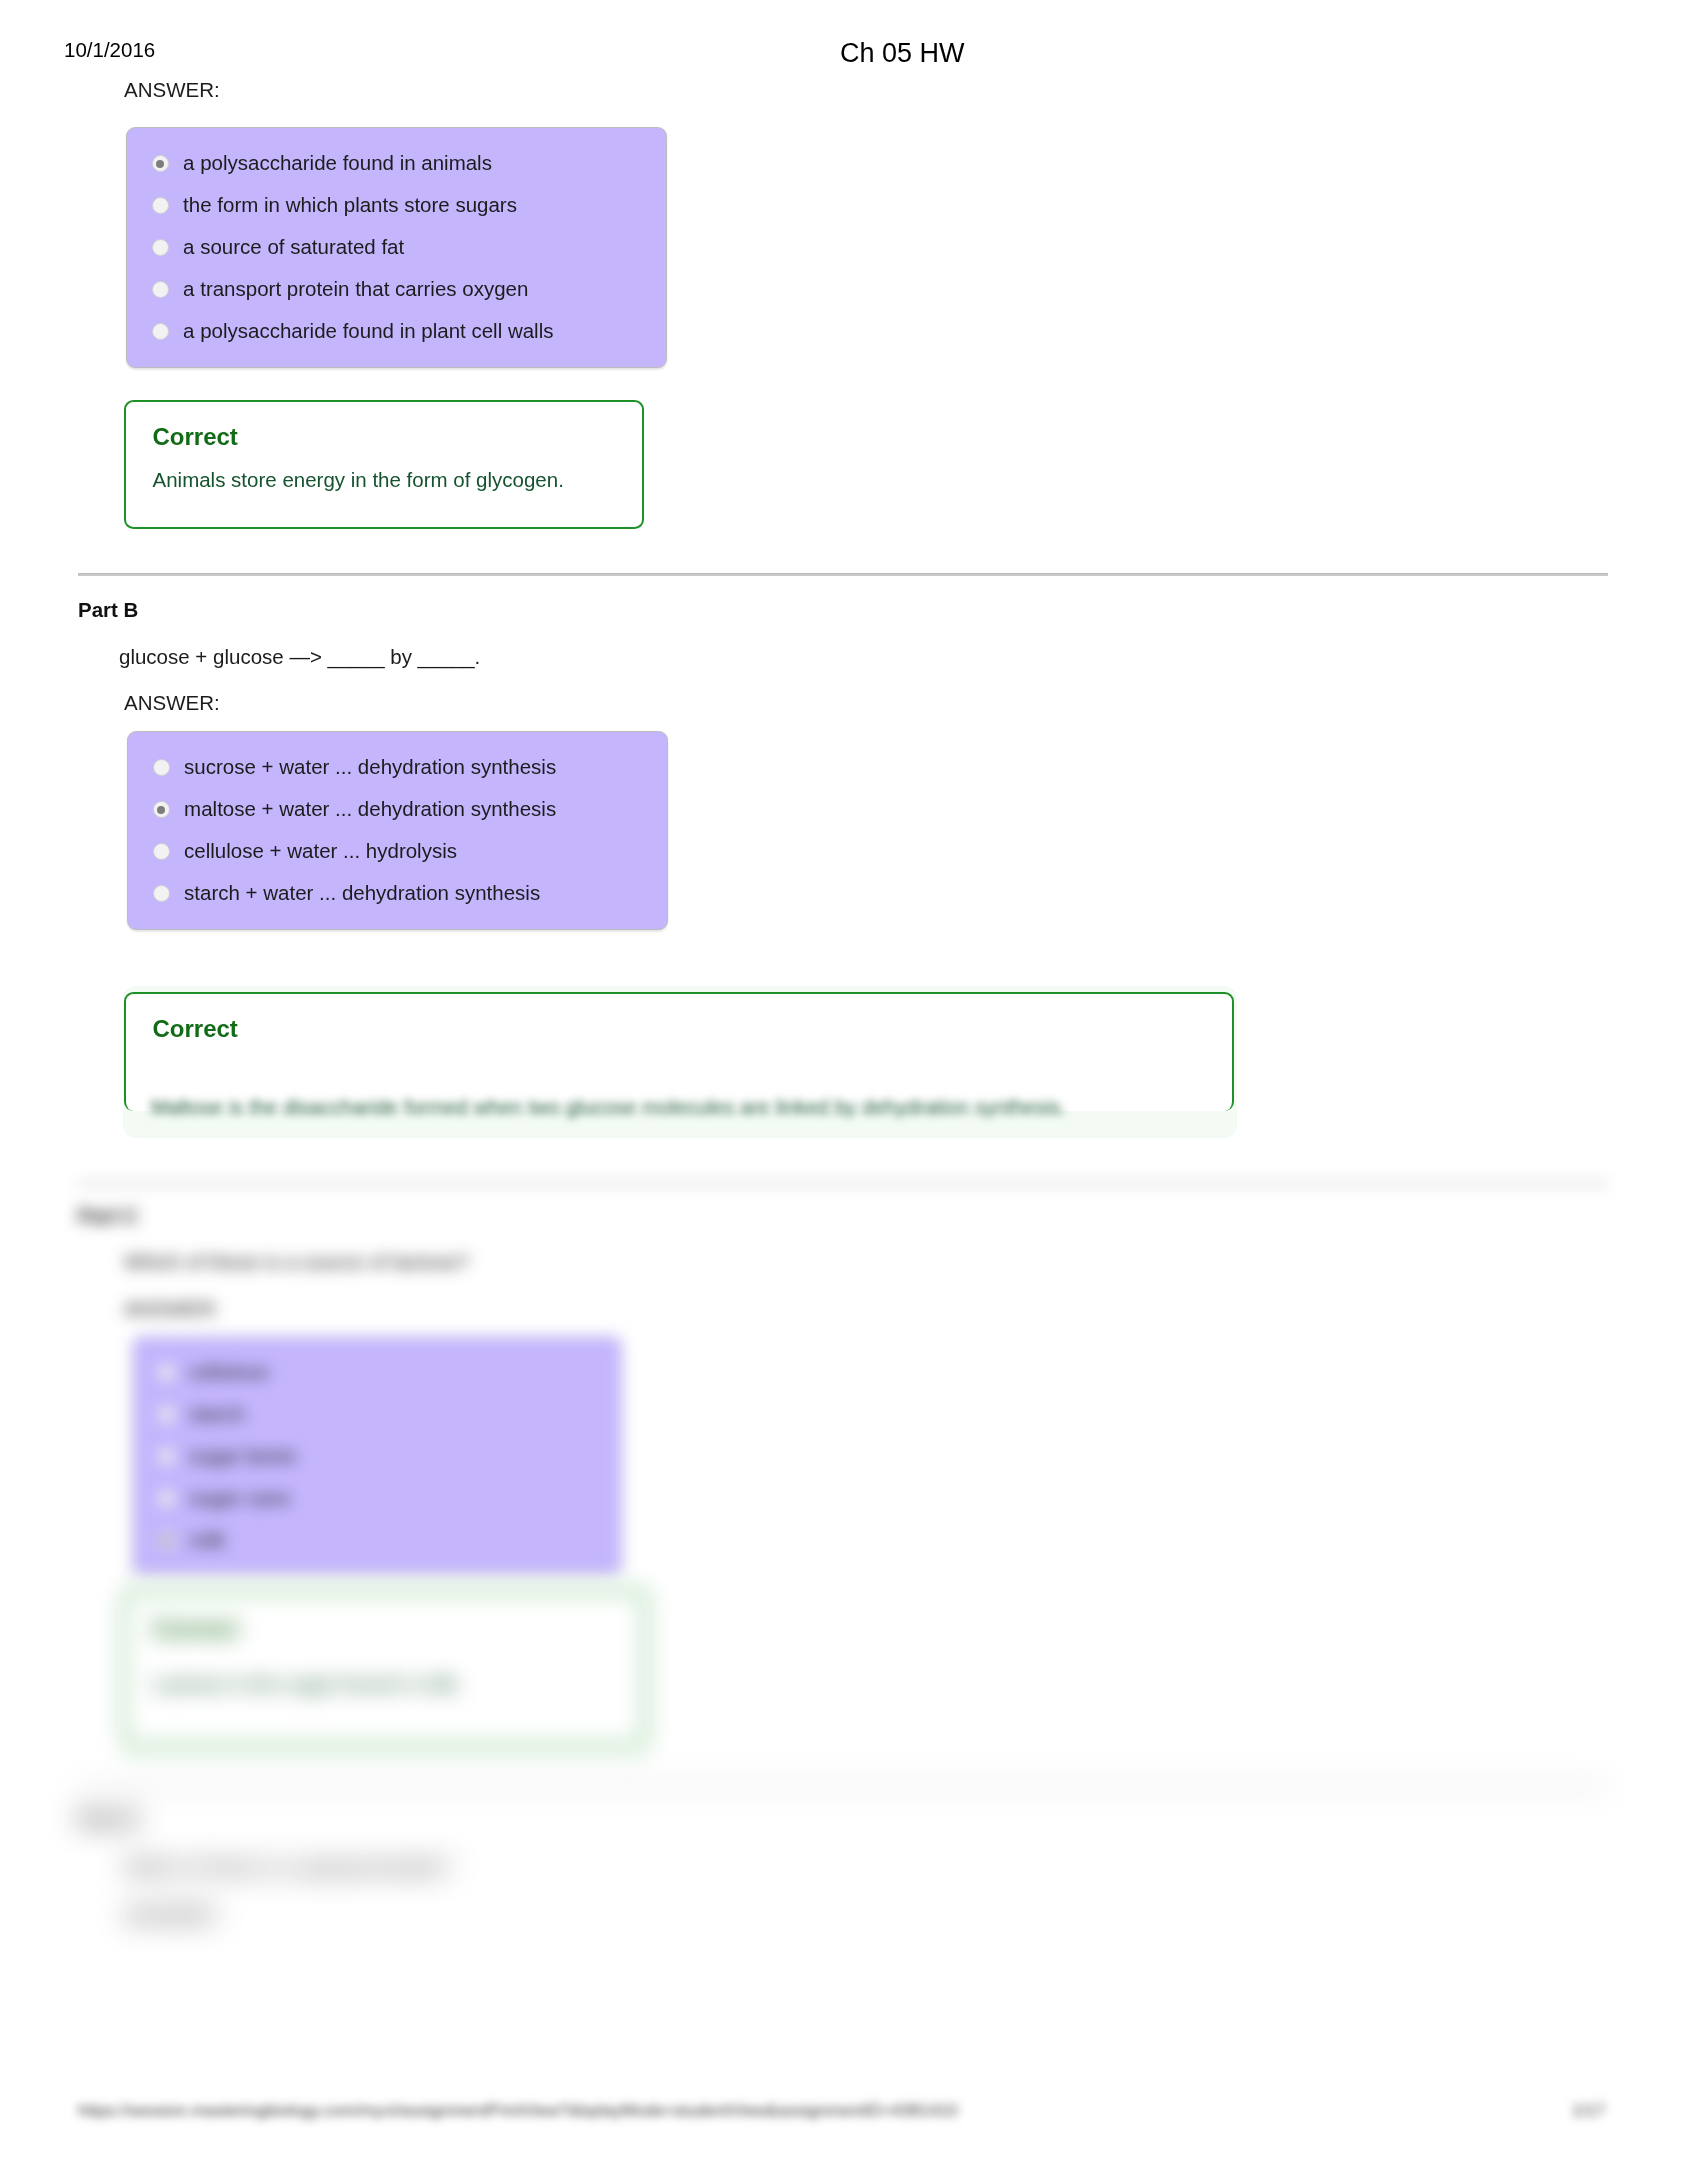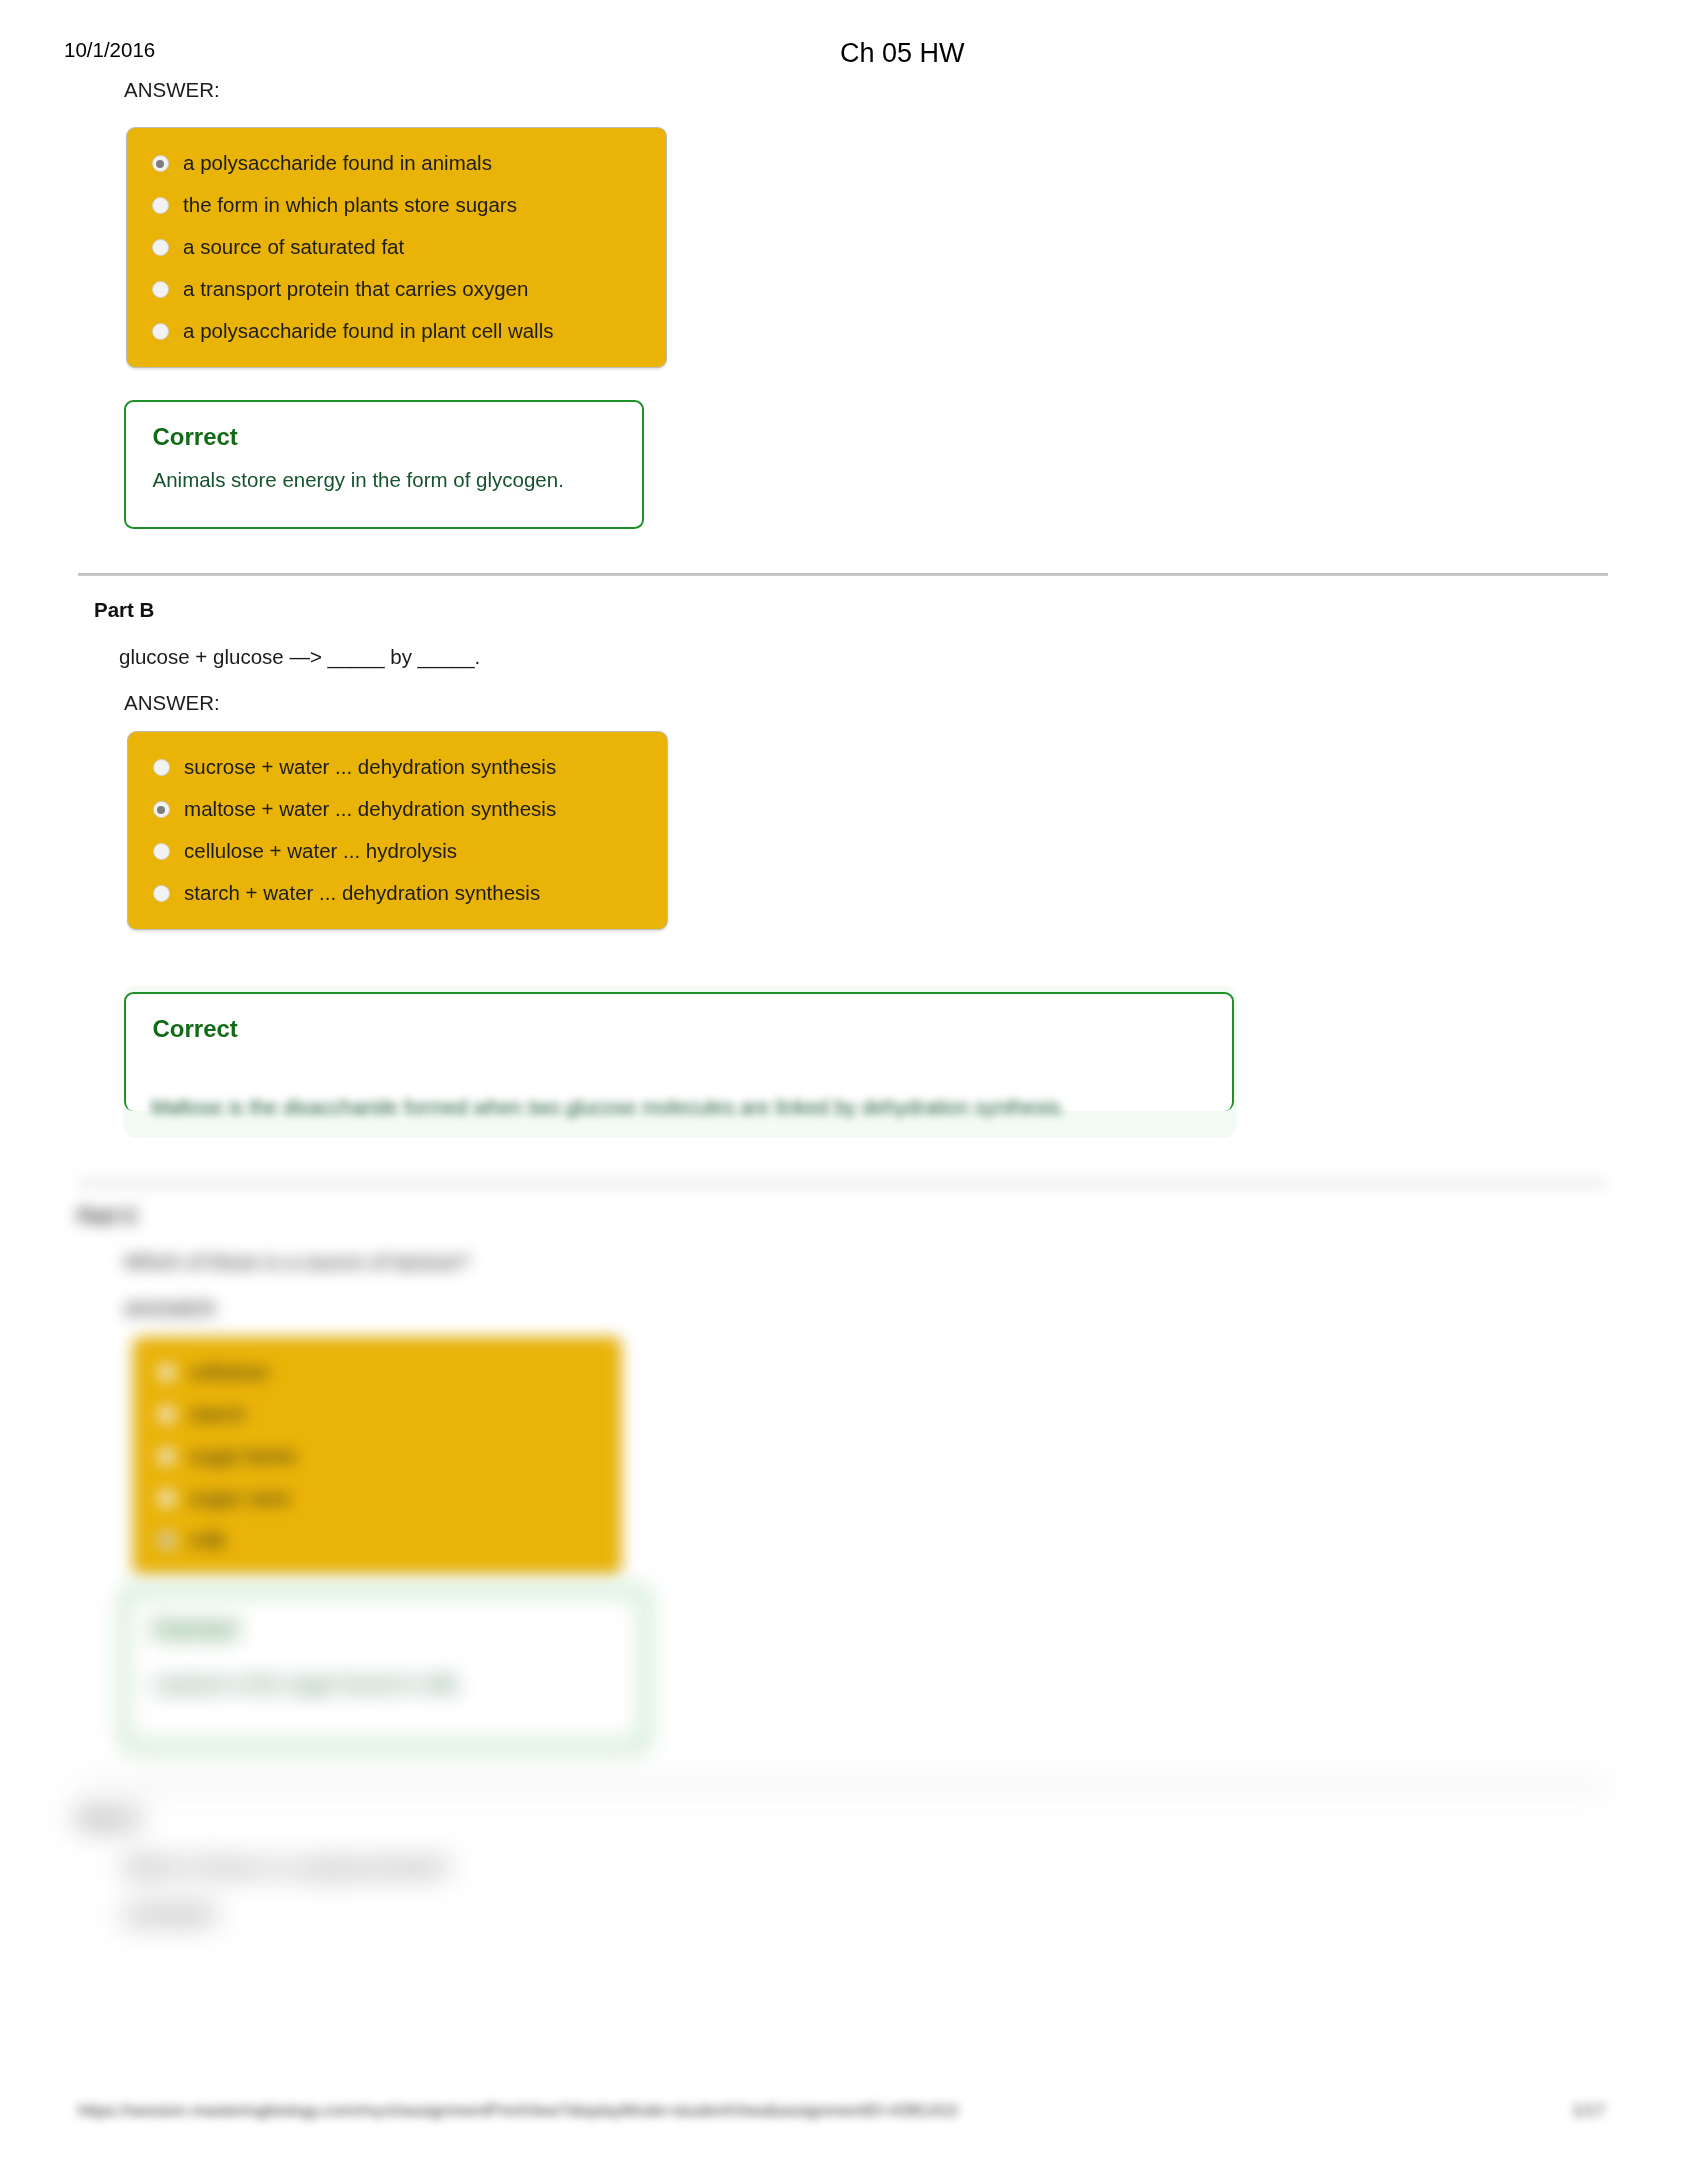--- a/index.html
+++ b/index.html
@@ -70,21 +70,21 @@
     position: absolute;
     height: 2px;
     background: #c9c9c9;
     border-top: 0.7px solid #bcbcbc;
   }
 
   
   .choice-box {
     position: absolute;
     box-sizing: border-box;
-    background: #eab308;
+    background: #c4b5fd;
     border: 1.3px solid #bdbdbd;
     border-radius: 9.3px;
     box-shadow: 0 1.3px 2px rgba(0,0,0,0.10);
   }
   .choice-row {
     position: relative;
     display: flex;
     align-items: center;
     height: 42px;
   }
@@ -220,21 +220,21 @@
     </div>
   </div>
 
   <div class="correct-box" style="left:124px; top:400px; width:520px; height:129px;">
     <span class="correct-title">Correct</span>
     <span class="correct-body">Animals store energy in the form of glycogen.</span>
   </div>
 
   <div class="divider" style="left:78px; top:573px; width:1530px;"></div>
 
-  <span class="part-heading" style="left:94px; top:598px;">Part B</span>
+  <span class="part-heading" style="left:78px; top:598px;">Part B</span>
 
   <span class="question-text" style="left:112px; top:645px;margin-left:7px;">glucose + glucose —&gt; _____ by _____.</span>
 
   <span class="answer-label" style="left:124px; top:691px;">ANSWER:</span>
 
   <div class="choice-box" style="left:127px; top:731px; width:541px; padding-top:14.6px; padding-bottom:14.6px;">
     <div class="choice-row">
       <span class="radio"></span>
       <span class="choice-label">sucrose + water ... dehydration synthesis</span>
     </div>

